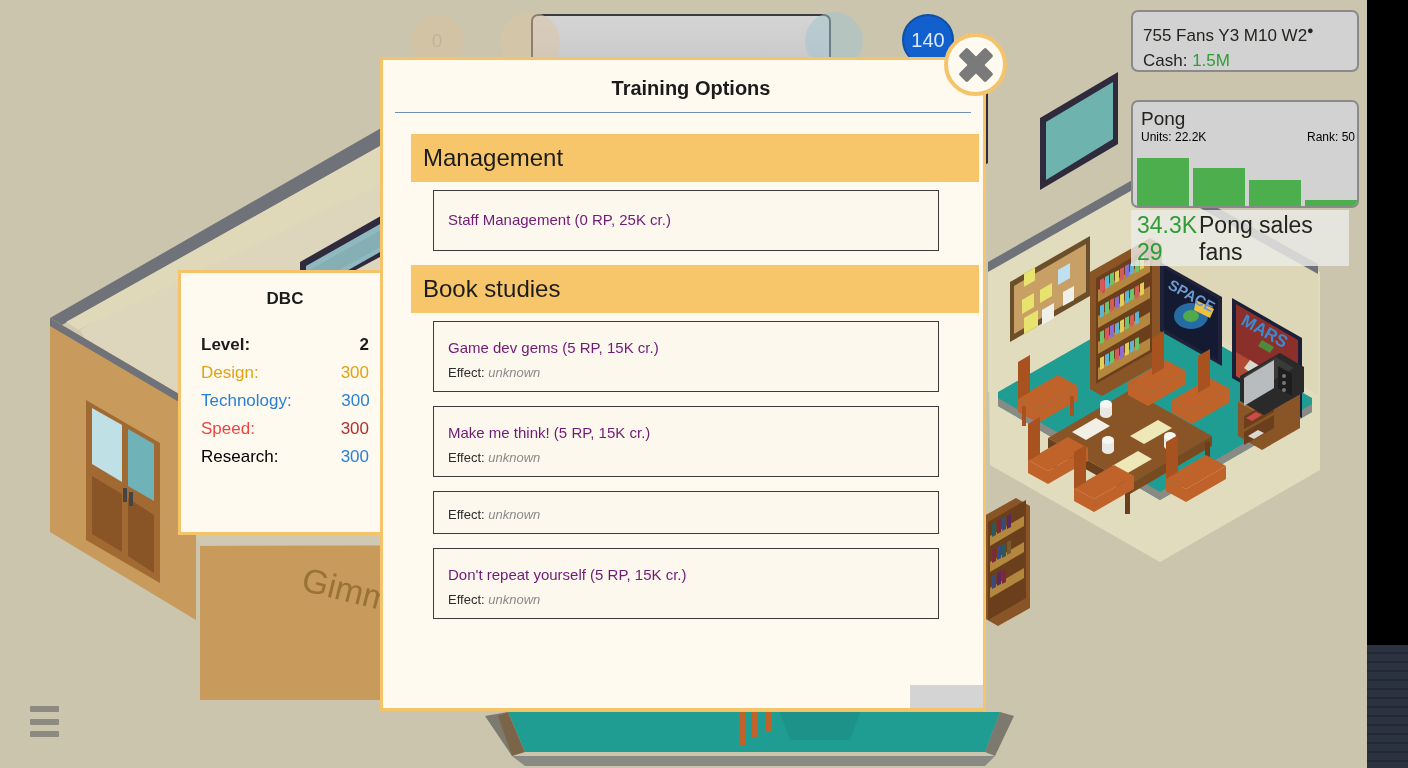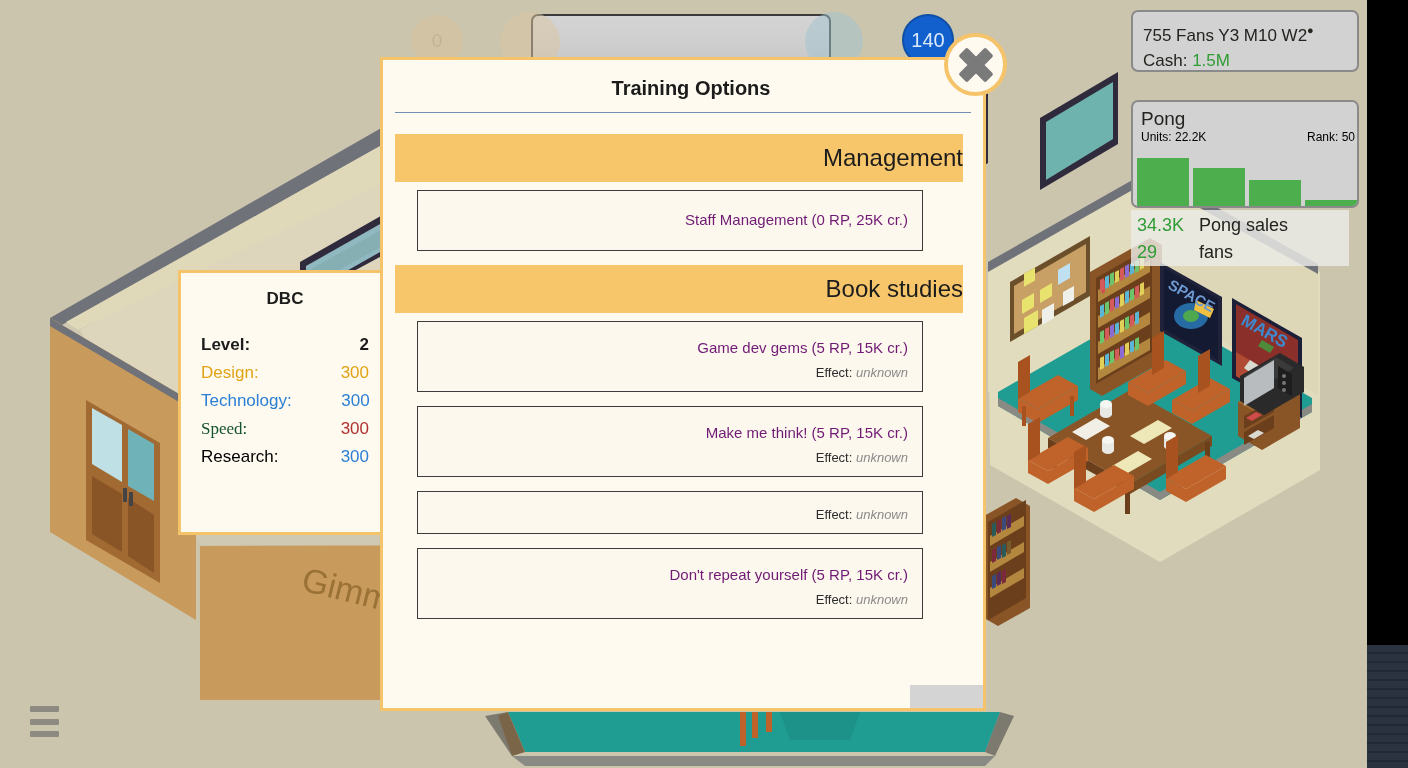--- a/index.html
+++ b/index.html
@@ -140,21 +140,21 @@
     width: 220px; height: 48px;
     display: flex; align-items: flex-end; gap: 4px;
   }
   .pong-bar { flex: 1; background: #4cae4c; }
 
   .pong-foot {
     position: absolute; left: 1131px; top: 210px;
     width: 218px; height: 56px;
     background: rgba(236,236,232,0.82);
     padding: 2px 12px 0 6px;
-    font-size: 18px; color: #23231f;
+    font-size: 23px; color: #23231f;
   }
   .pong-foot .line { display: flex; line-height: 27px; }
   .pong-foot .num { width: 62px; color: #2f9c35; }
 
   
   .modal {
     position: absolute; left: 380px; top: 57px;
     width: 606px; height: 654px;
     background: #fefaf0;
     border: 3px solid #f5c46a;
@@ -164,23 +164,22 @@
     text-align: center; font-weight: bold; font-size: 20px;
     color: #1b1b1b; padding: 17px 0 12px 0; margin-left: 16px;
   }
   .modal-rule {
     height: 1px; background: #6f8fb5;
     margin: 0 12px;
   }
   .modal-body {
     position: absolute; left: 0; top: 55px;
     width: 606px; height: 541px;
-    padding: 10px 10px 0 12px;
+    padding: 10px 10px 0 28px;
     overflow: hidden;
-    text-align: right;
   }
   .section-header {
     background: #f7c66a;
     color: #1c1c1c;
     font-size: 24px;
     line-height: 48px;
     padding-left: 12px;
     margin: 9px 0 8px 0;
     width: 568px;
   }
@@ -536,21 +535,21 @@
         </div>
         <div class="stats-row">
           <span class="k" style="color: rgb(224, 163, 22);">Design:</span>
           <span class="v" style="color: rgb(224, 163, 22);">300</span>
         </div>
         <div class="stats-row">
           <span class="k" style="color: rgb(42, 127, 212);">Technology:</span>
           <span class="v" style="color: rgb(42, 127, 212);">300</span>
         </div>
         <div class="stats-row">
-          <span class="k" style="color: #14532d; font-family: Liberation Serif, serif;">Speed:</span>
+          <span class="k" style="color: #ef4444;">Speed:</span>
           <span class="v" style="color: rgb(176, 48, 48);">300</span>
         </div>
         <div class="stats-row">
           <span class="k" style="color: #000000;">Research:</span>
           <span class="v" style="color: rgb(42, 127, 212);">300</span>
         </div>
       </div>
   </div>
 
   <div class="modal">

